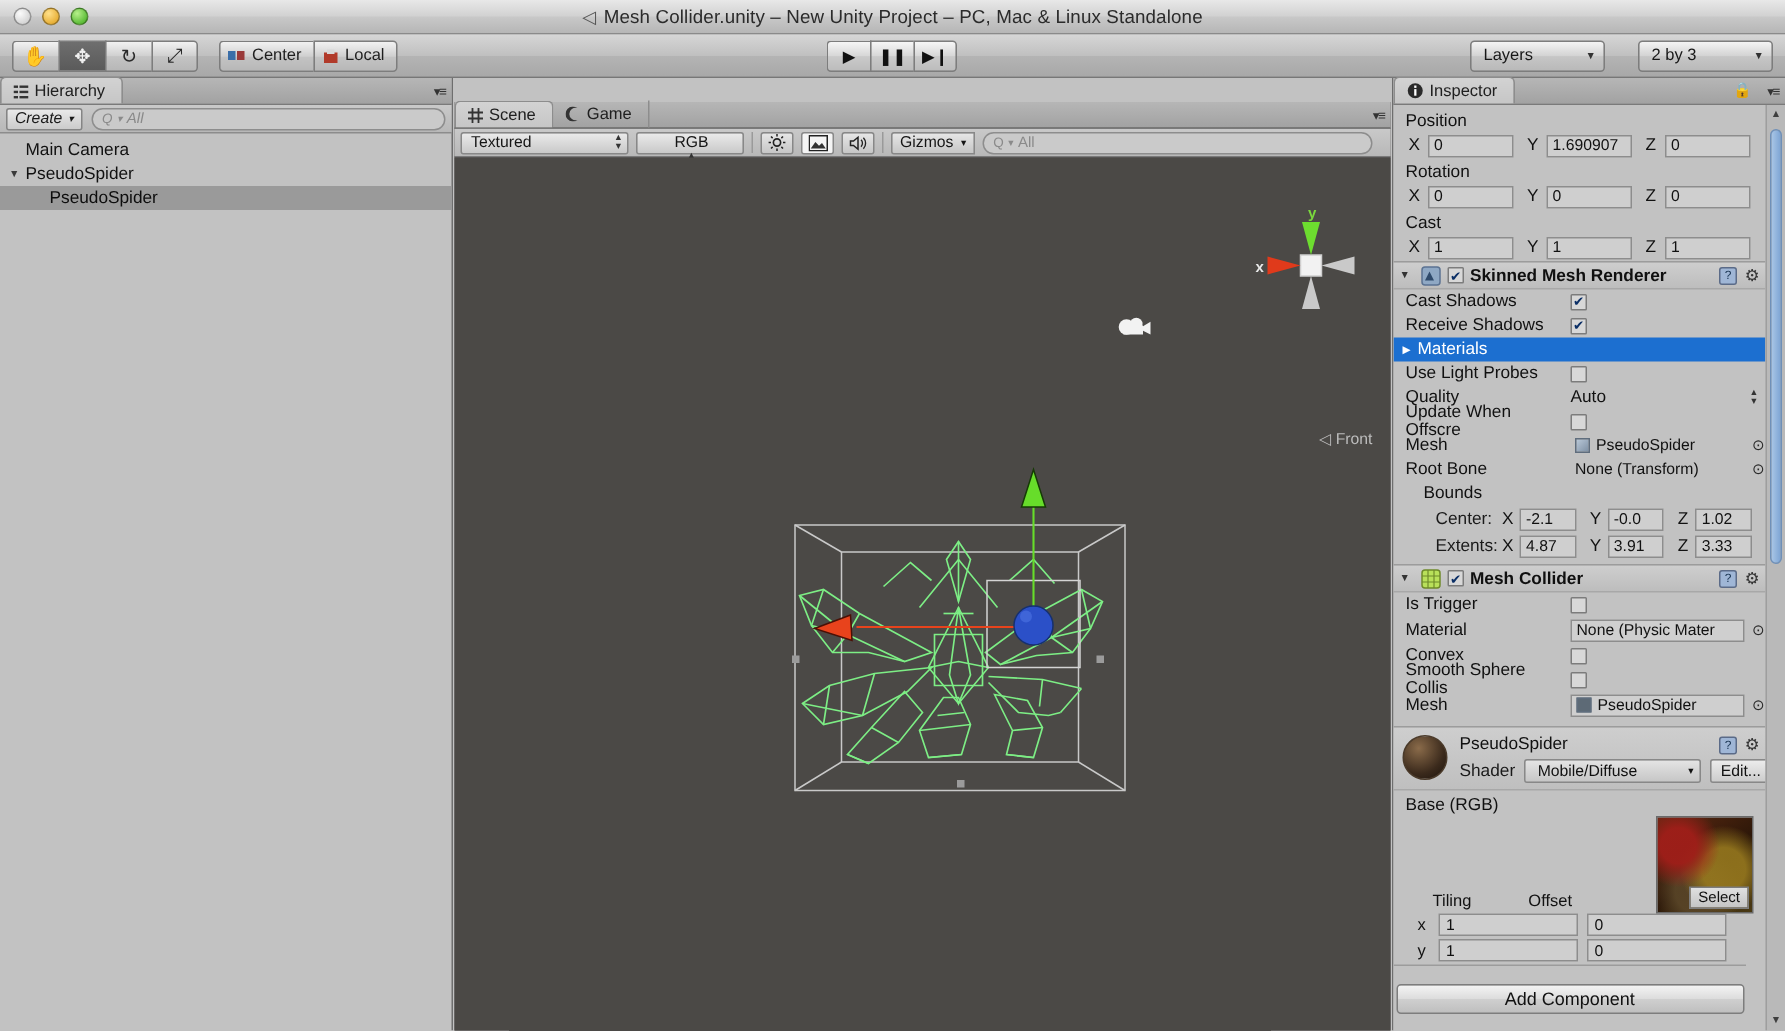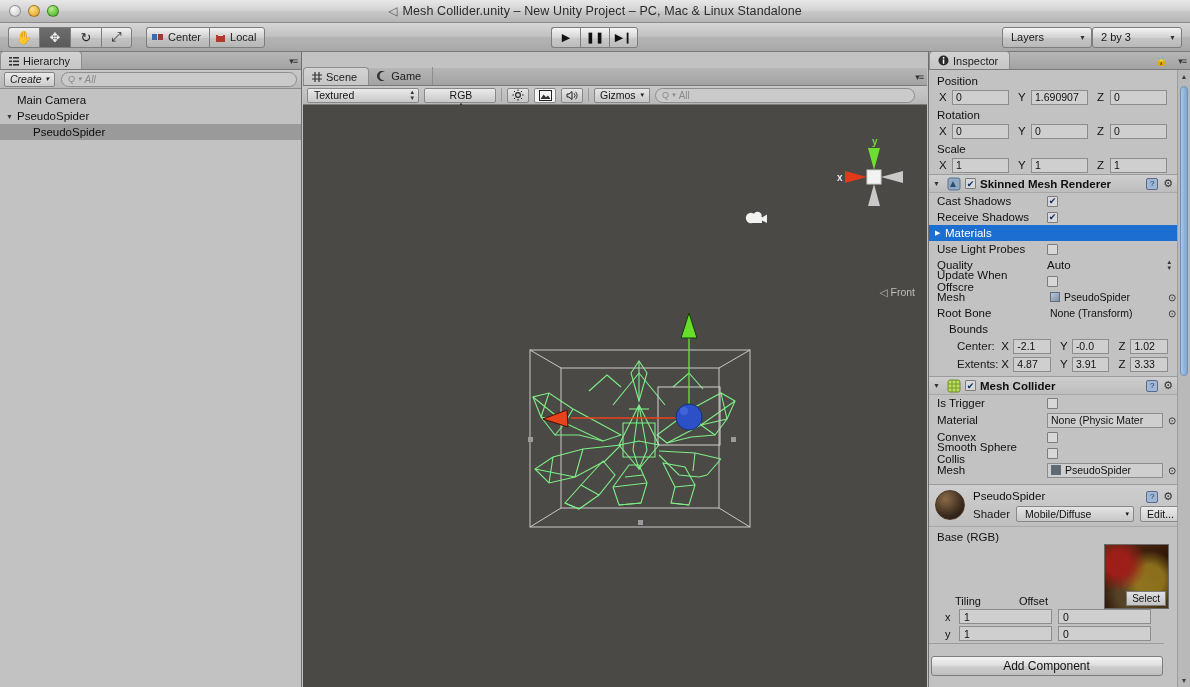--- a/index.html
+++ b/index.html
@@ -58,21 +58,21 @@
   .pbtn:first-child { border-radius:3px 0 0 3px; }
   .pbtn:last-child { border-radius:0 3px 3px 0; border-right-width:1px; }
   .play-group { position:absolute; left:551px; display:flex; }
   .plbtn {
     width:29px; height:21px; display:flex; align-items:center; justify-content:center;
     background: linear-gradient(to bottom,#f6f6f6,#d6d6d6 50%,#cacaca 51%,#bcbcbc);
     border:1px solid #7d7d7d; border-right-width:0; font-size:11px; color:#111; cursor:default;
   }
   .plbtn:first-child { border-radius:3px 0 0 3px; }
   .plbtn:last-child { border-radius:0 3px 3px 0; border-right-width:1px; }
-  .right-pops { position:absolute; right:8px; display:flex; gap:0; }
+  .right-pops { position:absolute; right:8px; display:flex; gap:22px; }
   .popup {
     height:21px; display:flex; align-items:center; justify-content:space-between;
     padding:0 5px 0 8px; min-width:90px; font-size:11px; color:#181818;
     background: linear-gradient(to bottom,#f4f4f4,#d2d2d2 50%,#c6c6c6 51%,#b9b9b9);
     border:1px solid #7d7d7d; border-radius:3px; cursor:default;
   }
   .popup .arw { font-size:7px; color:#333; margin-left:10px; }
 
   
   .panel-tabbar {
@@ -562,21 +562,21 @@
         </div>
         <div class="hdr-title">Rotation</div>
         <div class="vec-row">
           <span class="ax">X</span>
           <span class="num">0</span>
           <span class="ax">Y</span>
           <span class="num">0</span>
           <span class="ax">Z</span>
           <span class="num">0</span>
         </div>
-        <div class="hdr-title">Scale</div>
+        <div class="hdr-title">Cast</div>
         <div class="vec-row">
           <span class="ax">X</span>
           <span class="num">1</span>
           <span class="ax">Y</span>
           <span class="num">1</span>
           <span class="ax">Z</span>
           <span class="num">1</span>
         </div>
       </div>
 

